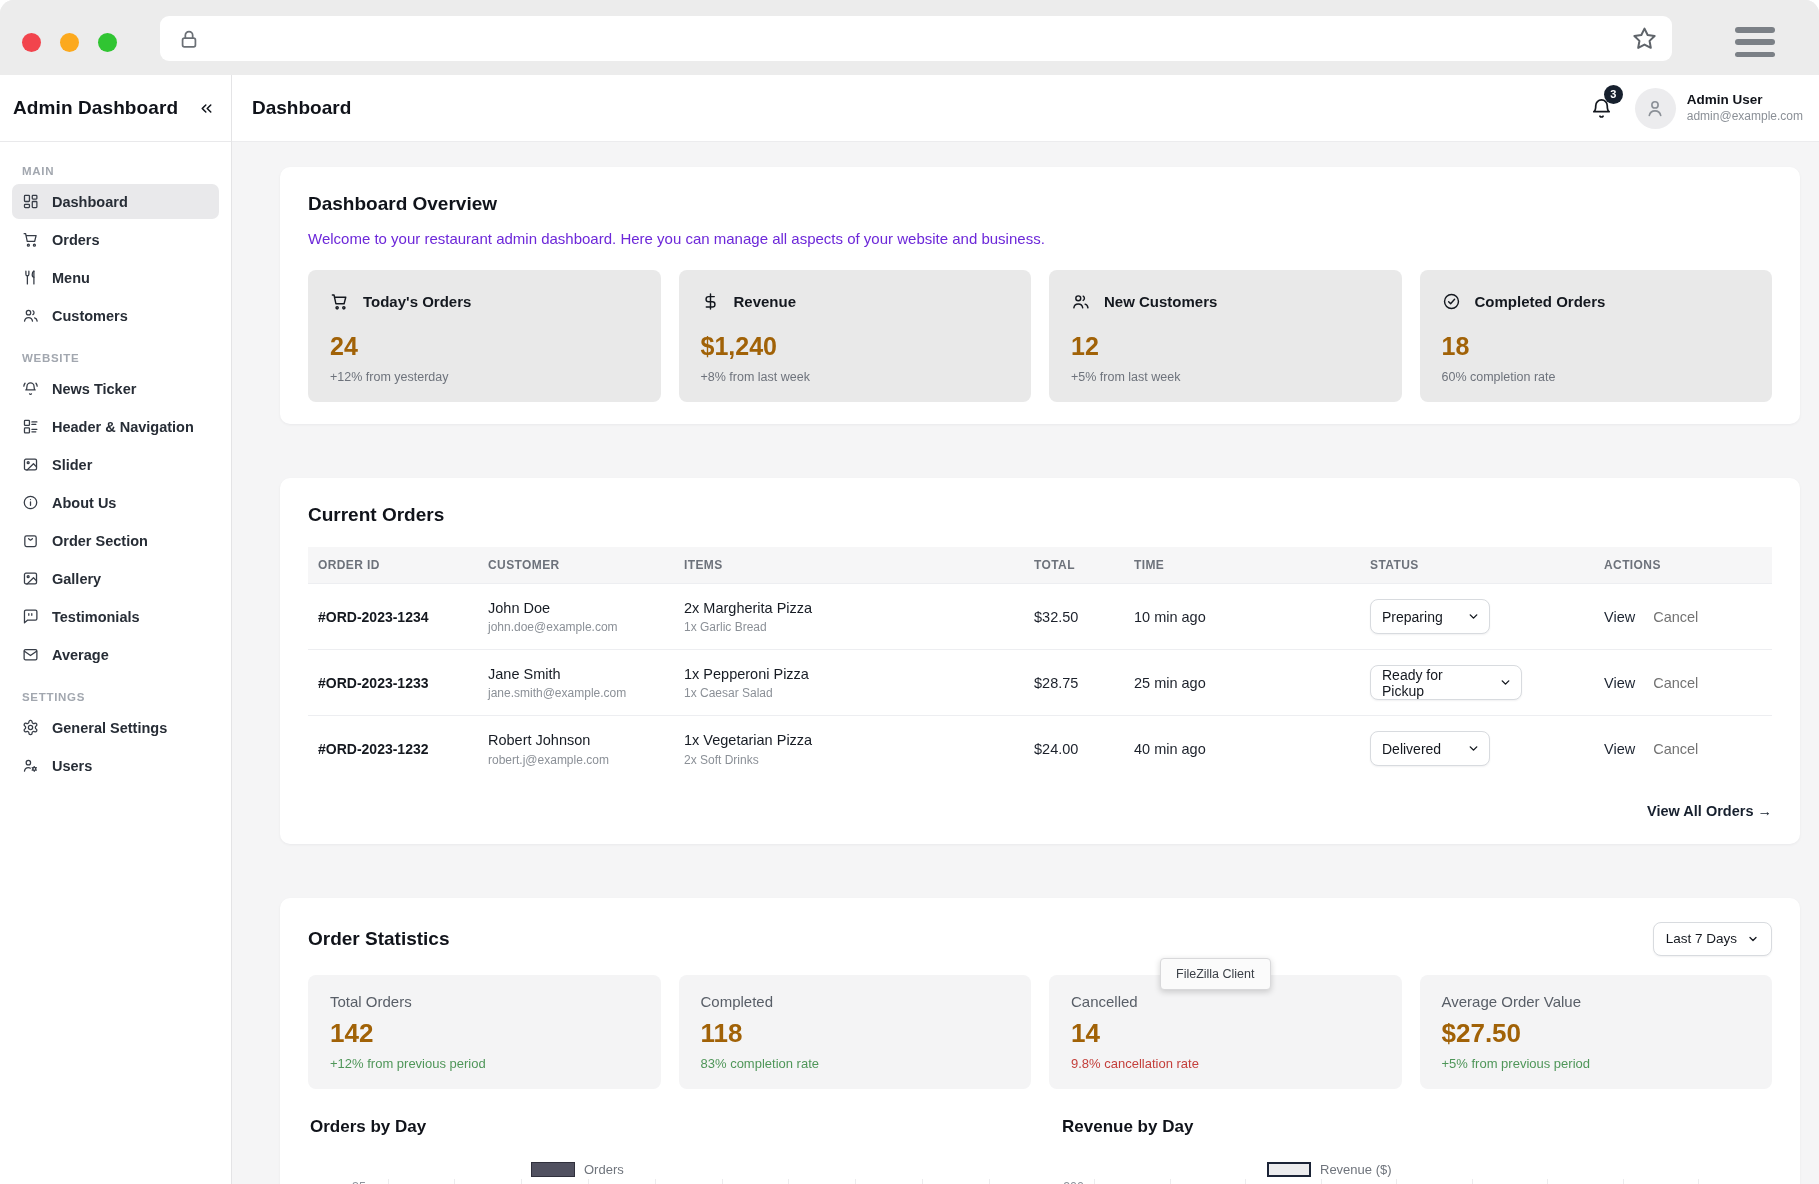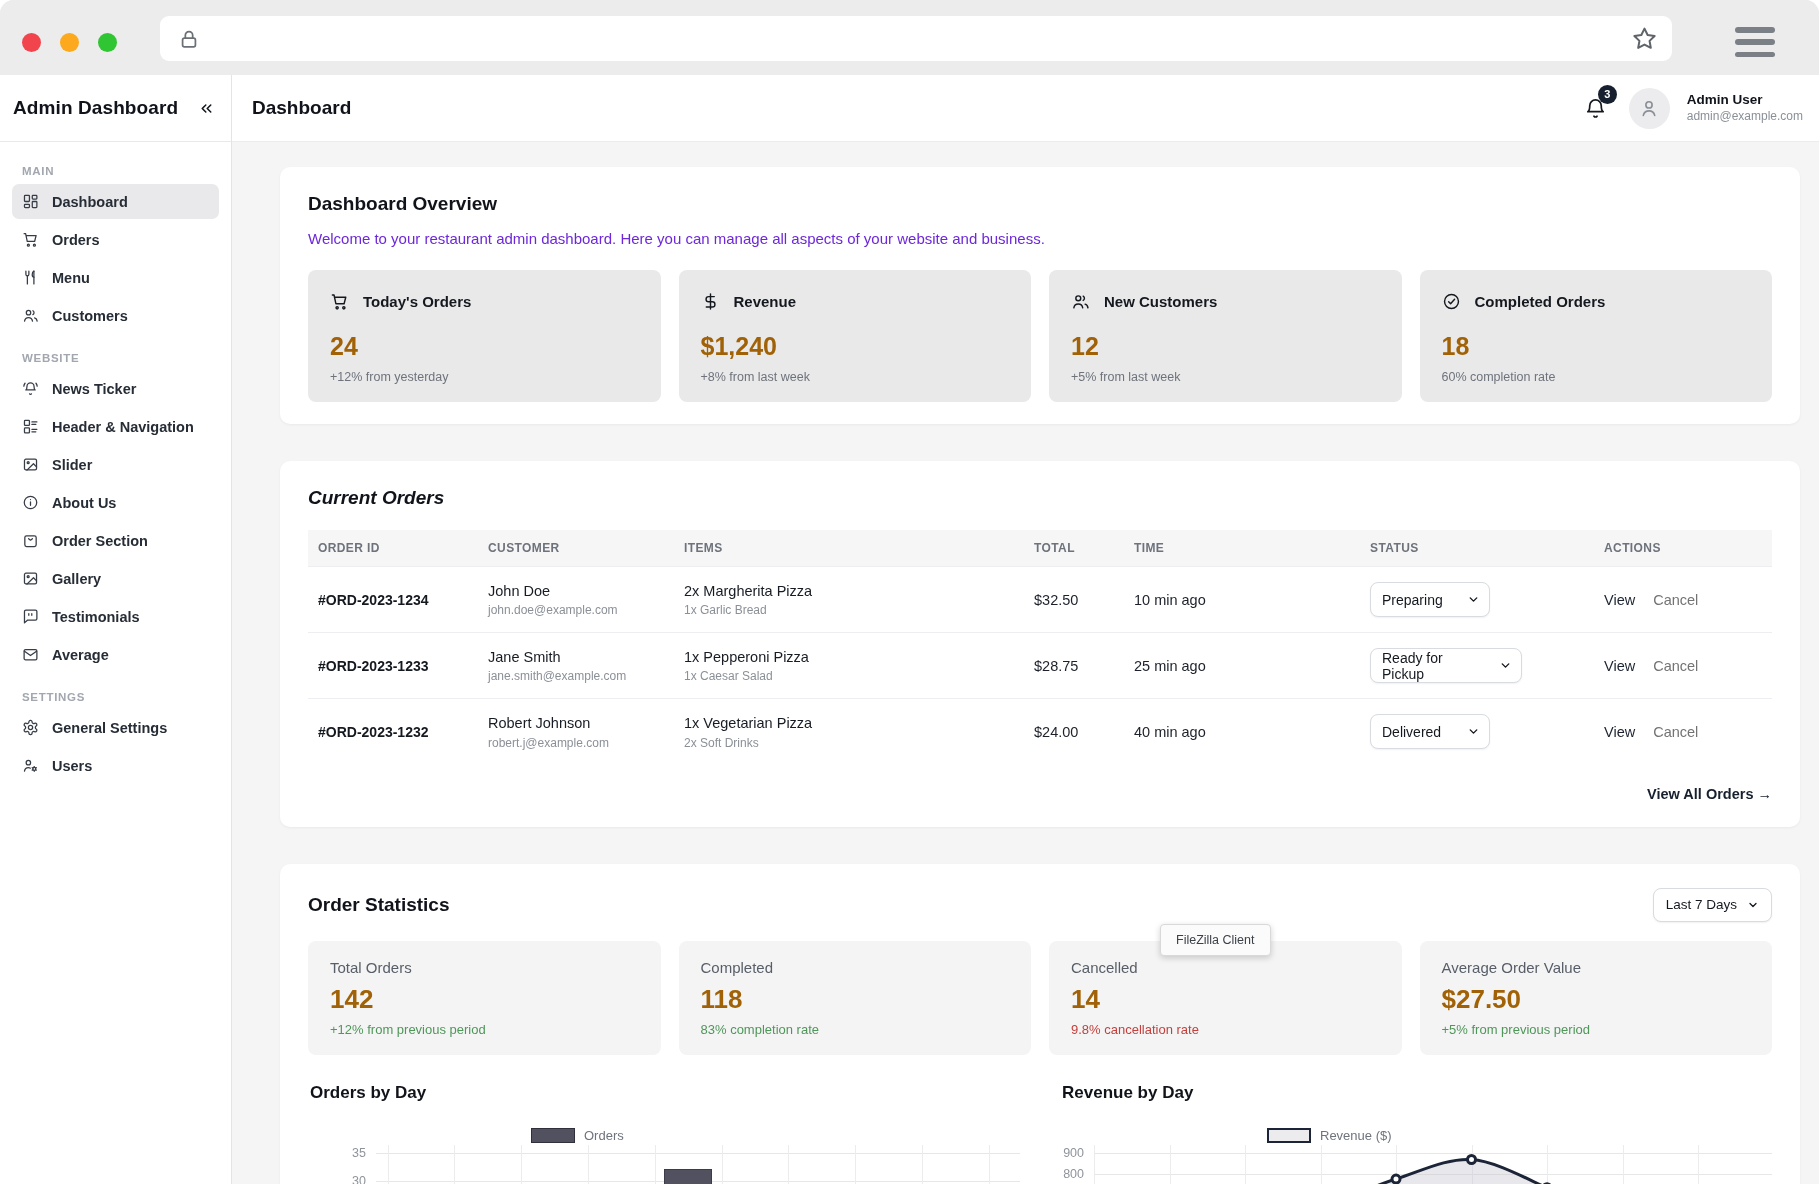--- a/index.html
+++ b/index.html
@@ -27,43 +27,43 @@
   .nav-item { display:flex; align-items:center; gap:13px; height:35px; padding:0 10px; border-radius:7px; margin:3px 0; font-size:14.5px; font-weight:600; color:#272d36; cursor:pointer; }
   .nav-item svg { width:17px; height:17px; flex:0 0 auto; color:#373d47; }
   .nav-item.active { background:#e9e9eb; }
 
   .main { flex:1; display:flex; flex-direction:column; min-width:0; }
   .main-header { height:67px; background:#fff; border-bottom:1px solid #ececee; display:flex; align-items:center; justify-content:space-between; padding:0 16px 0 20px; flex:0 0 auto; }
   .page-title { font-size:19px; font-weight:700; color:#10131a; }
   .header-right { display:flex; align-items:center; gap:22px; }
   .bell-wrap { position:relative; cursor:pointer; padding-top:4px; }
   .badge { position:absolute; top:-8px; right:-10px; min-width:19px; height:19px; border-radius:50%; background:#17202e; color:#fff; font-size:11px; font-weight:700; display:flex; align-items:center; justify-content:center; }
-  .user { display:flex; align-items:center; gap:17px; cursor:pointer; }
+  .user { display:flex; align-items:center; gap:11px; cursor:pointer; }
   .avatar { width:41px; height:41px; border-radius:50%; background:#ececee; display:flex; align-items:center; justify-content:center; color:#8b9097; }
   .user-meta { display:flex; flex-direction:column; line-height:1.25; }
   .user-meta b { font-size:13.5px; font-weight:700; color:#10131a; }
   .user-meta i { font-style:normal; font-size:12px; color:#8b9097; }
 
   .content { flex:1; padding:25px 19px 0 48px; overflow:hidden; }
-  .card { background:#fff; border-radius:10px; box-shadow:0 1px 3px rgba(20,24,32,.05); margin-bottom:37px; }
+  .card { background:#fff; border-radius:10px; box-shadow:0 1px 3px rgba(20,24,32,.05); margin-bottom:54px; }
 
   
   .card.overview { padding:26px 28px 22px; }
   .card h2 { font-size:19px; font-weight:700; color:#10131a; }
   .welcome { font-size:15px; color:#6d28d9; margin-top:15px; }
   .stat-row { display:flex; gap:18px; margin-top:23px; }
   .stat-box { flex:1; background:#e9e9e9; border-radius:8px; padding:22px 22px 18px; }
   .stat-box .head { display:flex; align-items:center; gap:14px; font-size:15px; font-weight:700; color:#14181f; }
   .stat-box .head svg { width:19px; height:19px; color:#14181f; }
   .stat-box .value { font-size:25px; font-weight:700; color:#a16207; margin-top:21px; }
   .stat-box .sub { font-size:12.5px; color:#6e737c; margin-top:9px; }
 
   
   .card.orders { padding:26px 0 0; }
-  .card.orders h2 { padding:0 28px; margin-bottom:21px;font-style:italic; }
+  .card.orders h2 { padding:0 28px; margin-bottom:21px; }
   .orders-table { width:calc(100% - 56px); margin:0 28px; border-collapse:collapse; table-layout:fixed; }
   .orders-table thead tr { background:#f6f6f7; }
   .orders-table th { text-align:left; font-size:12px; font-weight:700; letter-spacing:.4px; color:#6d727b; padding:11px 10px; text-transform:uppercase; }
   .orders-table td { padding:12px 10px; vertical-align:middle; border-top:1px solid #edeef1; }
   .orders-table tbody tr { height:66px; }
   .cell-id { font-size:14px; font-weight:700; color:#14181f; }
   .cell-main { font-size:14.5px; color:#171c24; line-height:1.3; }
   .cell-sub { font-size:12px; color:#8b9097; margin-top:3px; }
   .cell-plain { font-size:14.5px; color:#1c212b; }
   .sel { display:inline-flex; align-items:center; justify-content:space-between; width:120px; height:35px; background:#fff; border:1px solid #d8dbdf; border-radius:8px; padding:0 9px 0 11px; font-size:14px; color:#14181f; box-shadow:0 1px 2px rgba(20,24,32,.06); cursor:pointer; }

